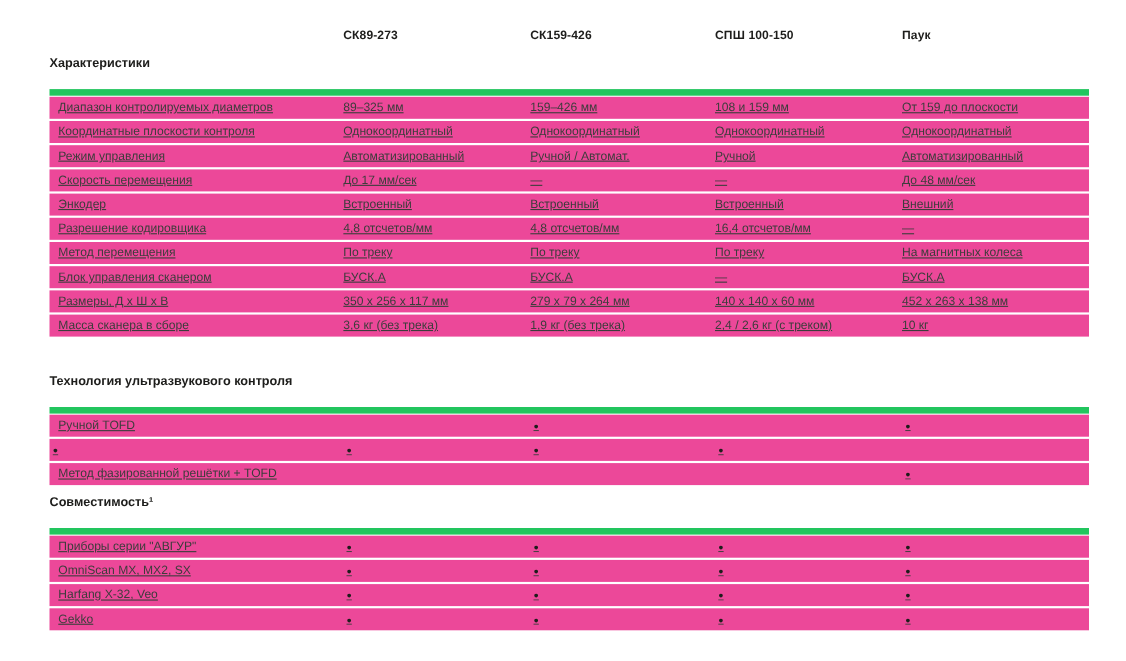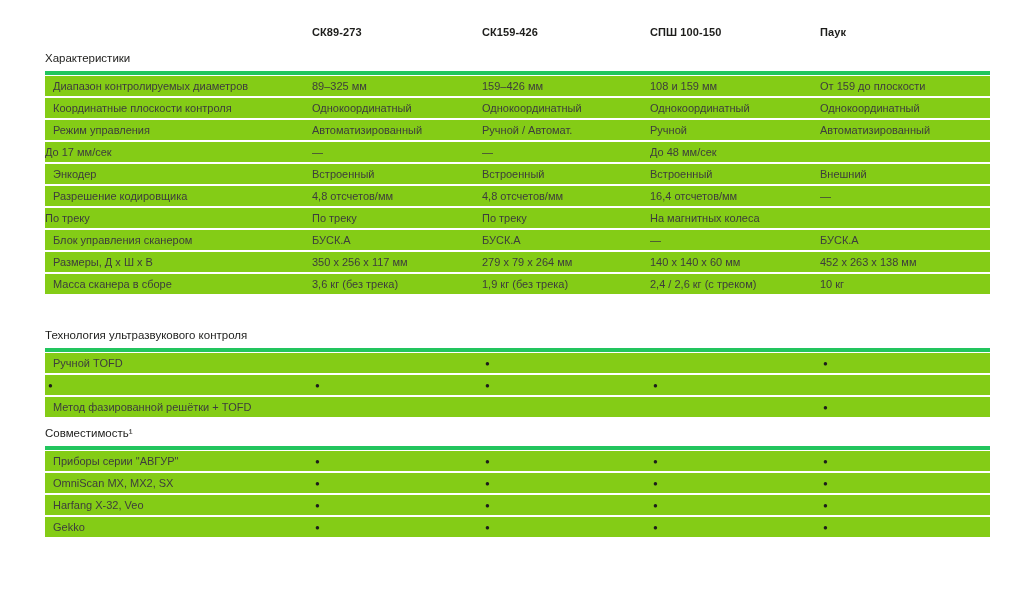--- a/index.html
+++ b/index.html
@@ -26,36 +26,37 @@
   .col-headers {
     padding-top: 26px;
     font-weight: bold;
     font-size: 11px;
     color: #1d1d1b;
     letter-spacing: 0.1px;
   }
   .col-headers .col-h { line-height: 13px; }
   .section { width: 100%; }
   .section-title {
-    font-weight: normal;
+    font-weight: bold;
     font-size: 11.5px;
     color: #1d1d1b;
     line-height: 14px;
-    padding-bottom: 6px;
-    border-bottom: 4px solid #22c55e;
+    padding-bottom: 16px;
+    border-bottom: 6px solid #22c55e;
   }
   .sec-1 { margin-top: 12px; }
   .sec-2 { margin-top: 34px; }
   .sec-3 { margin-top: 9px; }
   .rows { margin-top: 1px; }
   .row {
-    background: #84cc16;
+    background: #ec4899;
     height: 20px;
     font-size: 11px;
     color: #3d3d3c;
+    text-decoration: underline;
   }
   .row:not(:last-child) { margin-bottom: 2px; }
   .row .label { padding-left: 8px; }
   .row .cell { white-space: nowrap; overflow: hidden; }
   .cell.bullet-cell {
     font-size: 8px;
     color: #1d1d1b;
     padding-left: 3px;
   }
   .footnote {
@@ -98,40 +99,42 @@
               <div class="cell">Однокоординатный</div>
             </div>
             <div class="grid-row row">
               <div class="label">Режим управления</div>
               <div class="cell">Автоматизированный</div>
               <div class="cell">Ручной / Автомат.</div>
               <div class="cell">Ручной</div>
               <div class="cell">Автоматизированный</div>
             </div>
             <div class="grid-row row">
+              <div class="label">Скорость перемещения</div>
               <div class="cell">До 17 мм/сек</div>
               <div class="cell">—</div>
               <div class="cell">—</div>
               <div class="cell">До 48 мм/сек</div>
             </div>
             <div class="grid-row row">
               <div class="label">Энкодер</div>
               <div class="cell">Встроенный</div>
               <div class="cell">Встроенный</div>
               <div class="cell">Встроенный</div>
               <div class="cell">Внешний</div>
             </div>
             <div class="grid-row row">
               <div class="label">Разрешение кодировщика</div>
               <div class="cell">4,8 отсчетов/мм</div>
               <div class="cell">4,8 отсчетов/мм</div>
               <div class="cell">16,4 отсчетов/мм</div>
               <div class="cell">—</div>
             </div>
             <div class="grid-row row">
+              <div class="label">Метод перемещения</div>
               <div class="cell">По треку</div>
               <div class="cell">По треку</div>
               <div class="cell">По треку</div>
               <div class="cell">На магнитных колеса</div>
             </div>
             <div class="grid-row row">
               <div class="label">Блок управления сканером</div>
               <div class="cell">БУСК.А</div>
               <div class="cell">БУСК.А</div>
               <div class="cell">—</div>

